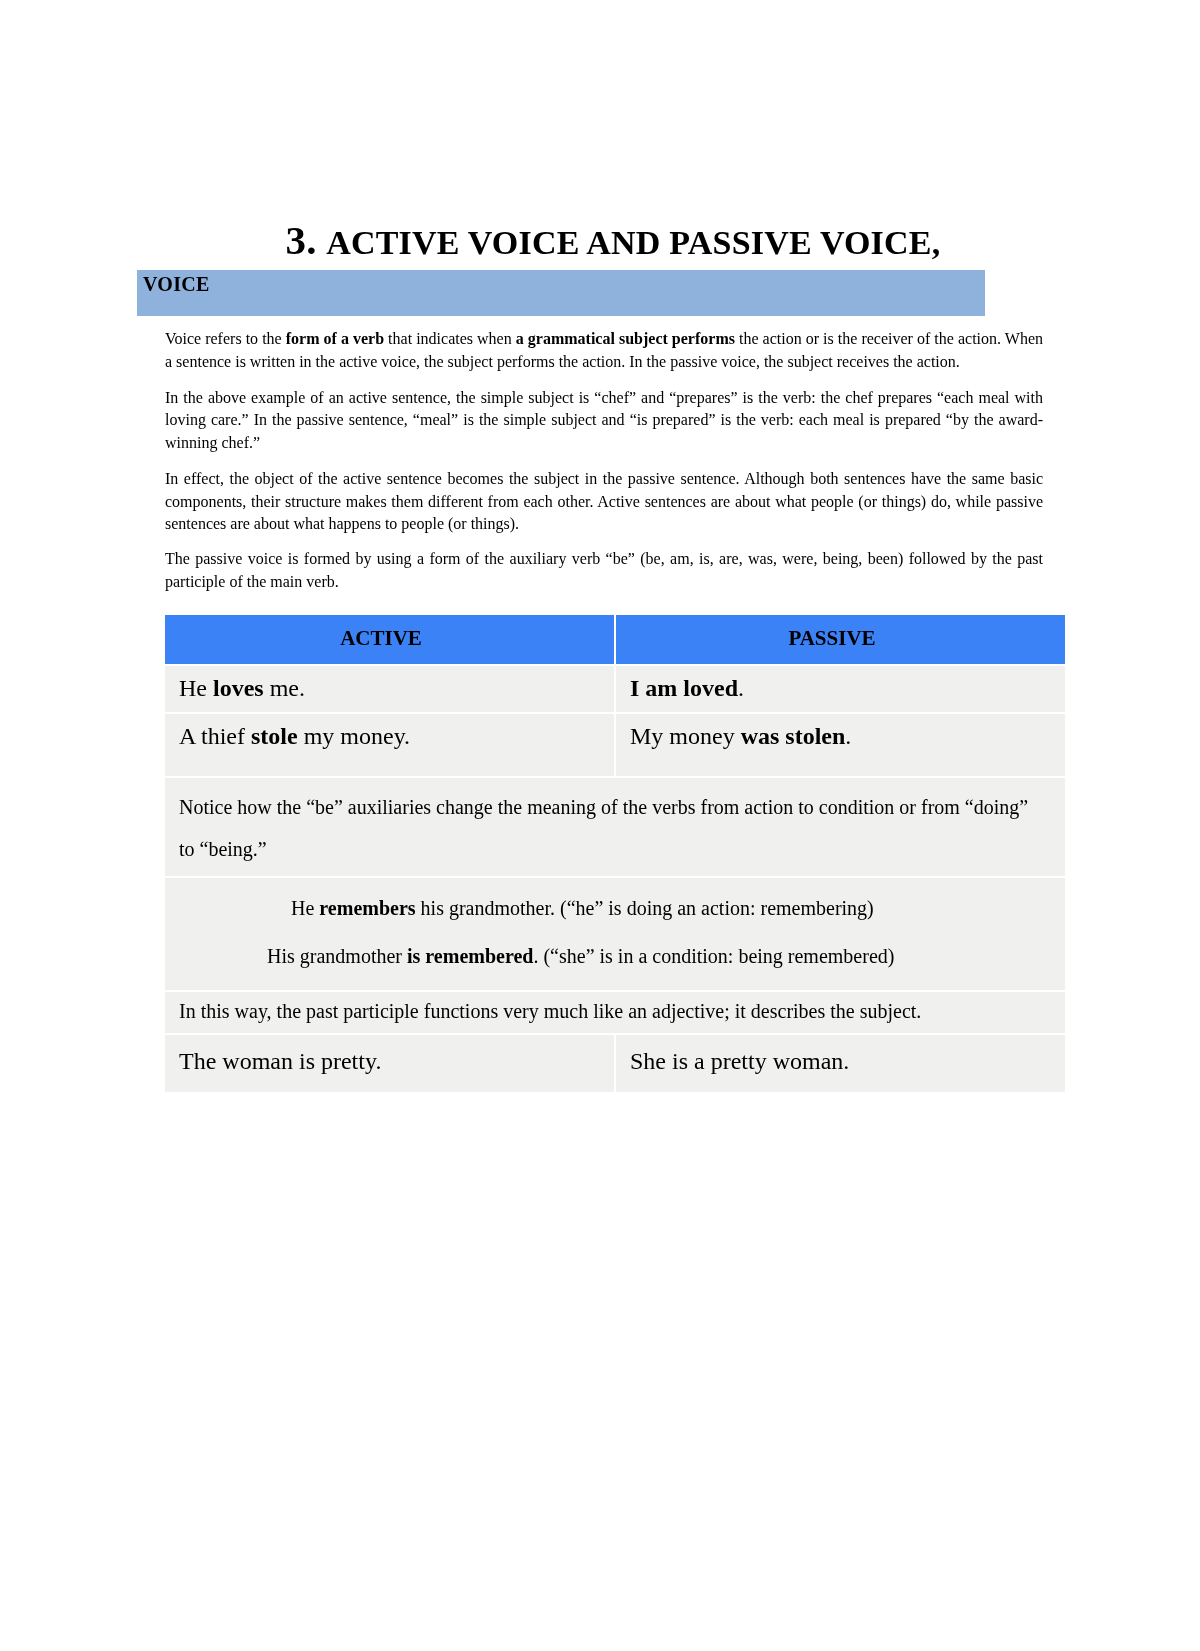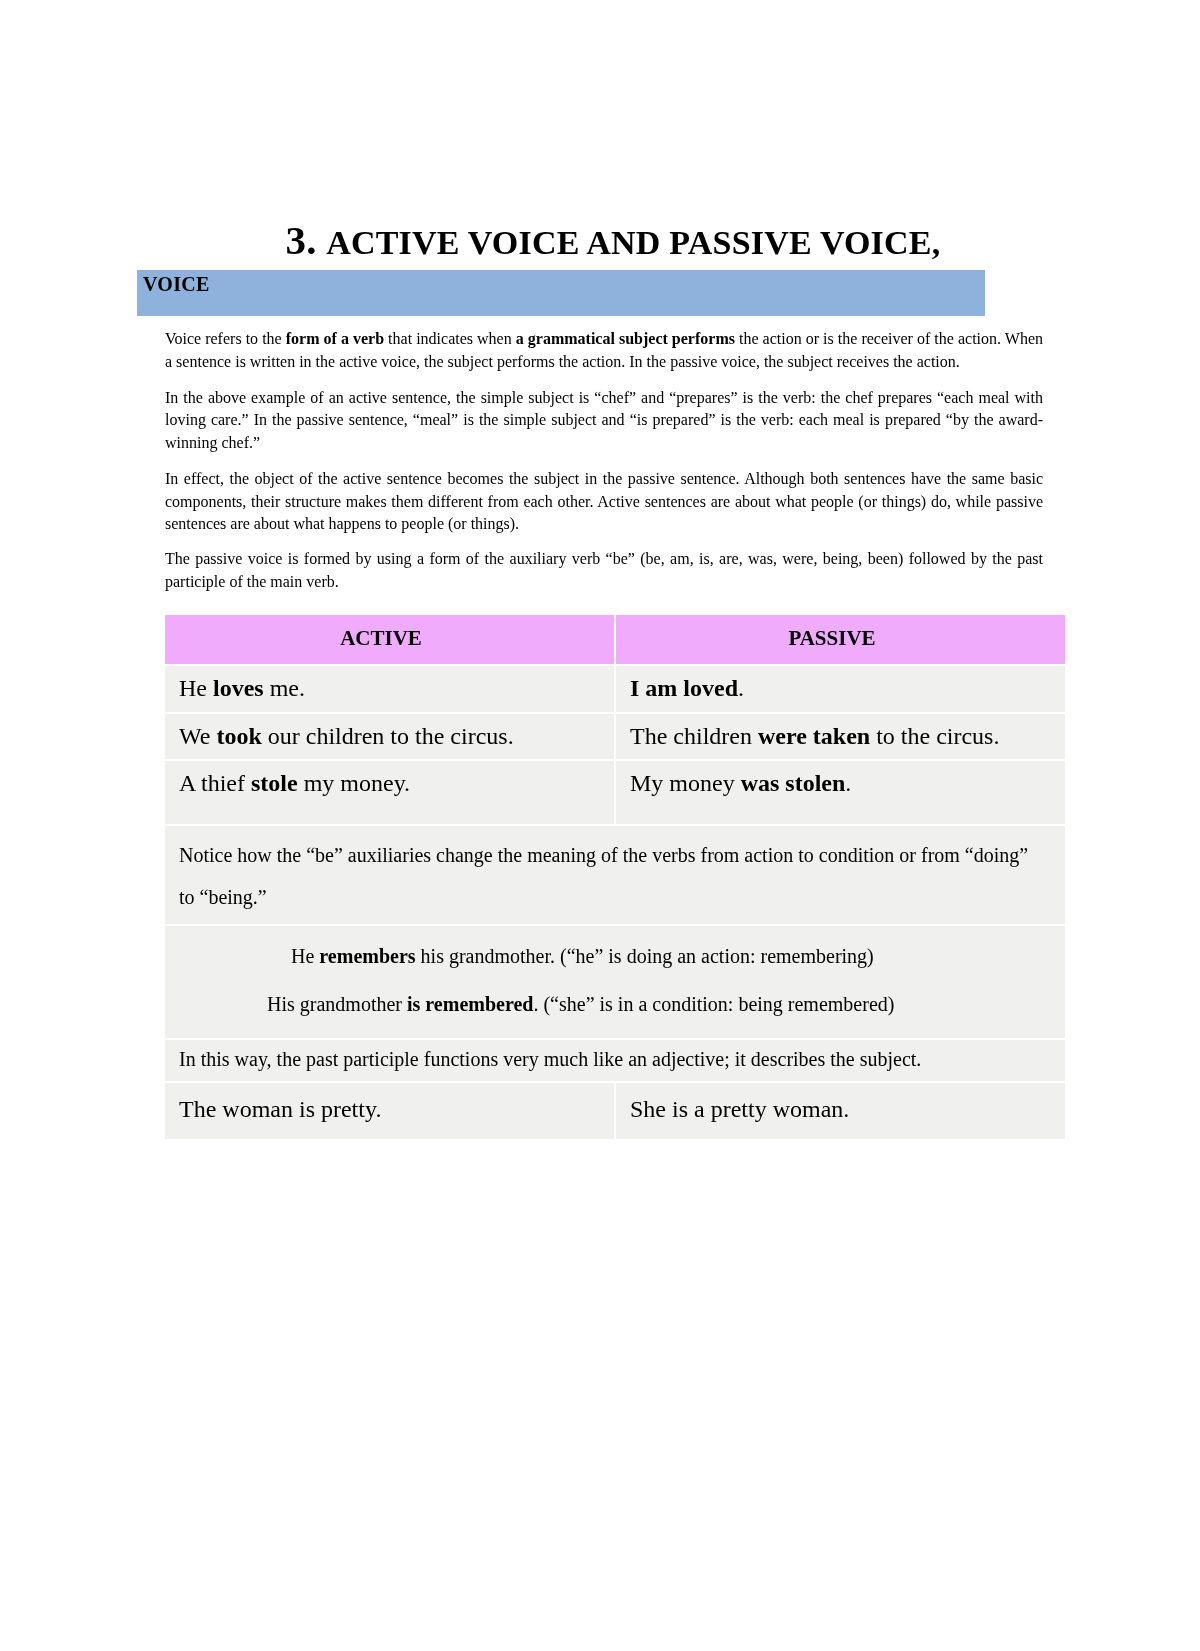--- a/index.html
+++ b/index.html
@@ -104,21 +104,21 @@
     margin: 22px 0 0 28px;
     width: 900px;
     border-collapse: collapse;
     table-layout: fixed;
   }
   .av-table td, .av-table th {
     border: none;
     vertical-align: top;
   }
   .av-table tr.header-row th {
-    background: #f0abfc;
+    background: #3b82f6;
     text-align: center;
     font-weight: bold;
     font-size: 21px;
     padding: 11px 25px 13px 8px;
     border-right: 2px solid #ffffff;
   }
   .av-table tr.header-row th:last-child {
     border-right: none;
   }
   .av-table td.cell {
@@ -200,24 +200,20 @@
           <th>ACTIVE</th>
           <th>PASSIVE</th>
         </tr>
       </thead>
       <tbody id="table-body">
           <tr>
             <td class="cell"><span>He </span><b>loves</b><span> me.</span></td>
             <td class="cell"><b>I am loved</b><span>.</span></td>
           </tr>
           <tr>
-            <td class="cell"><span>We </span><b>took</b><span> our children to the circus.</span></td>
-            <td class="cell"><span>The children </span><b>were taken</b><span> to the circus.</span></td>
-          </tr>
-          <tr>
             <td class="cell tall"><span>A thief </span><b>stole</b><span> my money.</span></td>
             <td class="cell tall"><span>My money </span><b>was stolen</b><span>.</span></td>
           </tr>
           <tr>
             <td class="full spaced" colspan="2">Notice how the “be” auxiliaries change the meaning of the verbs from action to condition or from “doing” to “being.”</td>
           </tr>
           <tr>
             <td class="full center-lines" colspan="2">
               <span class="ind1"><span>He </span><b>remembers</b><span> his grandmother. (“he” is doing an action: remembering)</span></span>
               <span class="ind2"><span>His grandmother </span><b>is remembered</b><span>. (“she” is in a condition: being remembered)</span></span>

